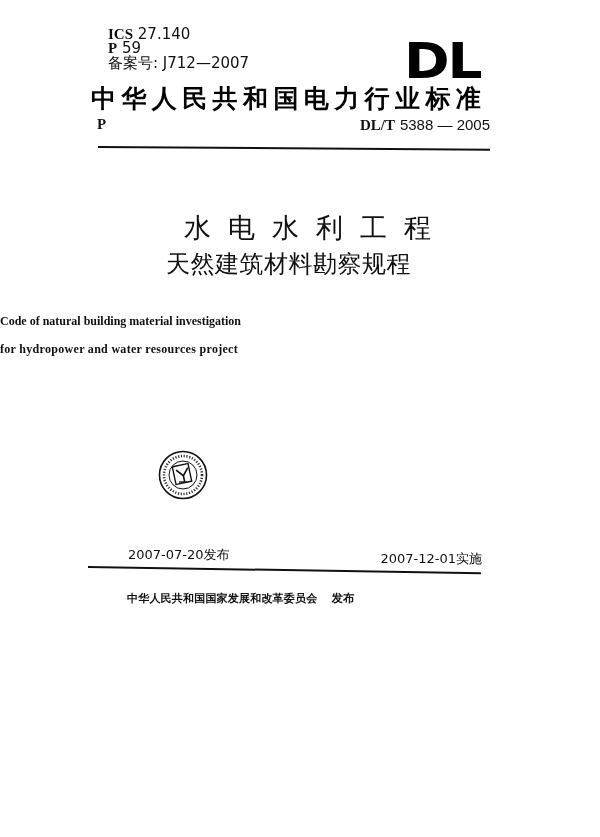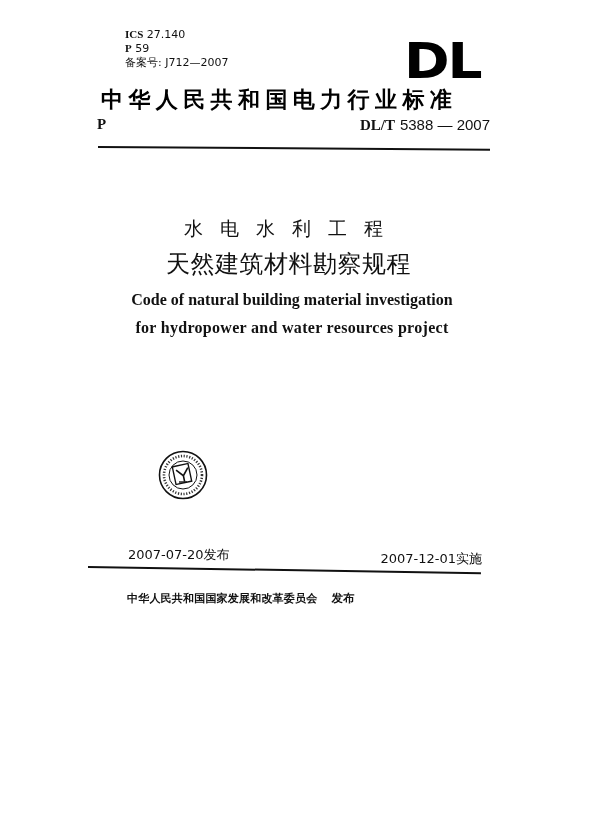--- a/index.html
+++ b/index.html
@@ -12,22 +12,22 @@
       height: 837px;
       position: relative;
       overflow: hidden;
       color: #111111;
       font-family: "DejaVu Sans", "Liberation Sans", sans-serif;
     }
 
     
     .meta-line {
       position: absolute;
-      left: 125px;
-      font-size: 11px;
+      left: 108px;
+      font-size: 15px;
       line-height: 14px;
       white-space: nowrap;
     }
     .meta-line .serif-b {
       font-family: "Liberation Serif", "DejaVu Serif", serif;
       font-weight: bold;
     }
     .meta-ics { top: 27px; }
     .meta-p   { top: 41px; }
     .meta-rec { top: 56px; }
@@ -43,26 +43,26 @@
       line-height: 50px;
       letter-spacing: -2px;
       transform: scaleX(1.1);
       transform-origin: left top;
       color: #000;
     }
 
     
     .std-heading {
       position: absolute;
-      left: 101px;
+      left: 91px;
       top: 86px;
       width: 392px;
       font-family: "DejaVu Serif", "Liberation Serif", serif;
       font-weight: bold;
-      font-size: 22px;
+      font-size: 25px;
       line-height: 26px;
       letter-spacing: 5.4px;
       white-space: nowrap;
       color: #000;
     }
 
     .class-p {
       position: absolute;
       left: 97px;
       top: 115px;
@@ -99,47 +99,48 @@
       transform: rotate(0.4deg);
       transform-origin: left center;
     }
 
     
     .title-cn-1 {
       position: absolute;
       left: 184px;
       top: 215px;
       font-family: "DejaVu Sans", "Liberation Sans", sans-serif;
-      font-size: 19px;
+      font-size: 27px;
       line-height: 26px;
       letter-spacing: 17px;
       white-space: nowrap;
     }
     .title-cn-2 {
       position: absolute;
       left: 166px;
       top: 250px;
       font-family: "DejaVu Sans", "Liberation Sans", sans-serif;
       font-size: 24px;
       line-height: 28px;
       letter-spacing: 0.5px;
       white-space: nowrap;
     }
 
     
     .title-en {
       position: absolute;
       left: 0;
       width: 584px;
-      text-align: center;
+      text-align: left;
       font-family: "Liberation Serif", "DejaVu Serif", serif;
       font-weight: bold;
-      font-size: 16px;
+      font-size: 12px;
       line-height: 20px;
       white-space: nowrap;
+      margin-top: 21px;
     }
     .title-en-1 { top: 290px; }
     .title-en-2 { top: 318px; letter-spacing: 0.3px; }
 
     
     .seal {
       position: absolute;
       left: 158px;
       top: 450px;
       width: 50px;
@@ -212,21 +213,21 @@
   <span>J712—2007</span>
 </div>
 
 <div class="dl-logo">DL</div>
 
 <div class="std-heading">中华人民共和国电力行业标准</div>
 
 <div class="class-p">P</div>
 
 <div class="std-number">
-  <span class="prefix">DL/T</span><span class="num">5388 — 2007</span>
+  <span class="prefix">DL/T</span><span class="num">5388 — 2005</span>
 </div>
 
 <div class="rule-top"></div>
 
 <div class="title-cn-1">水电水利工程</div>
 <div class="title-cn-2">天然建筑材料勘察规程</div>
 
 <div class="title-en title-en-1">Code of natural building material investigation</div>
 <div class="title-en title-en-2">for hydropower and water resources project</div>
 

